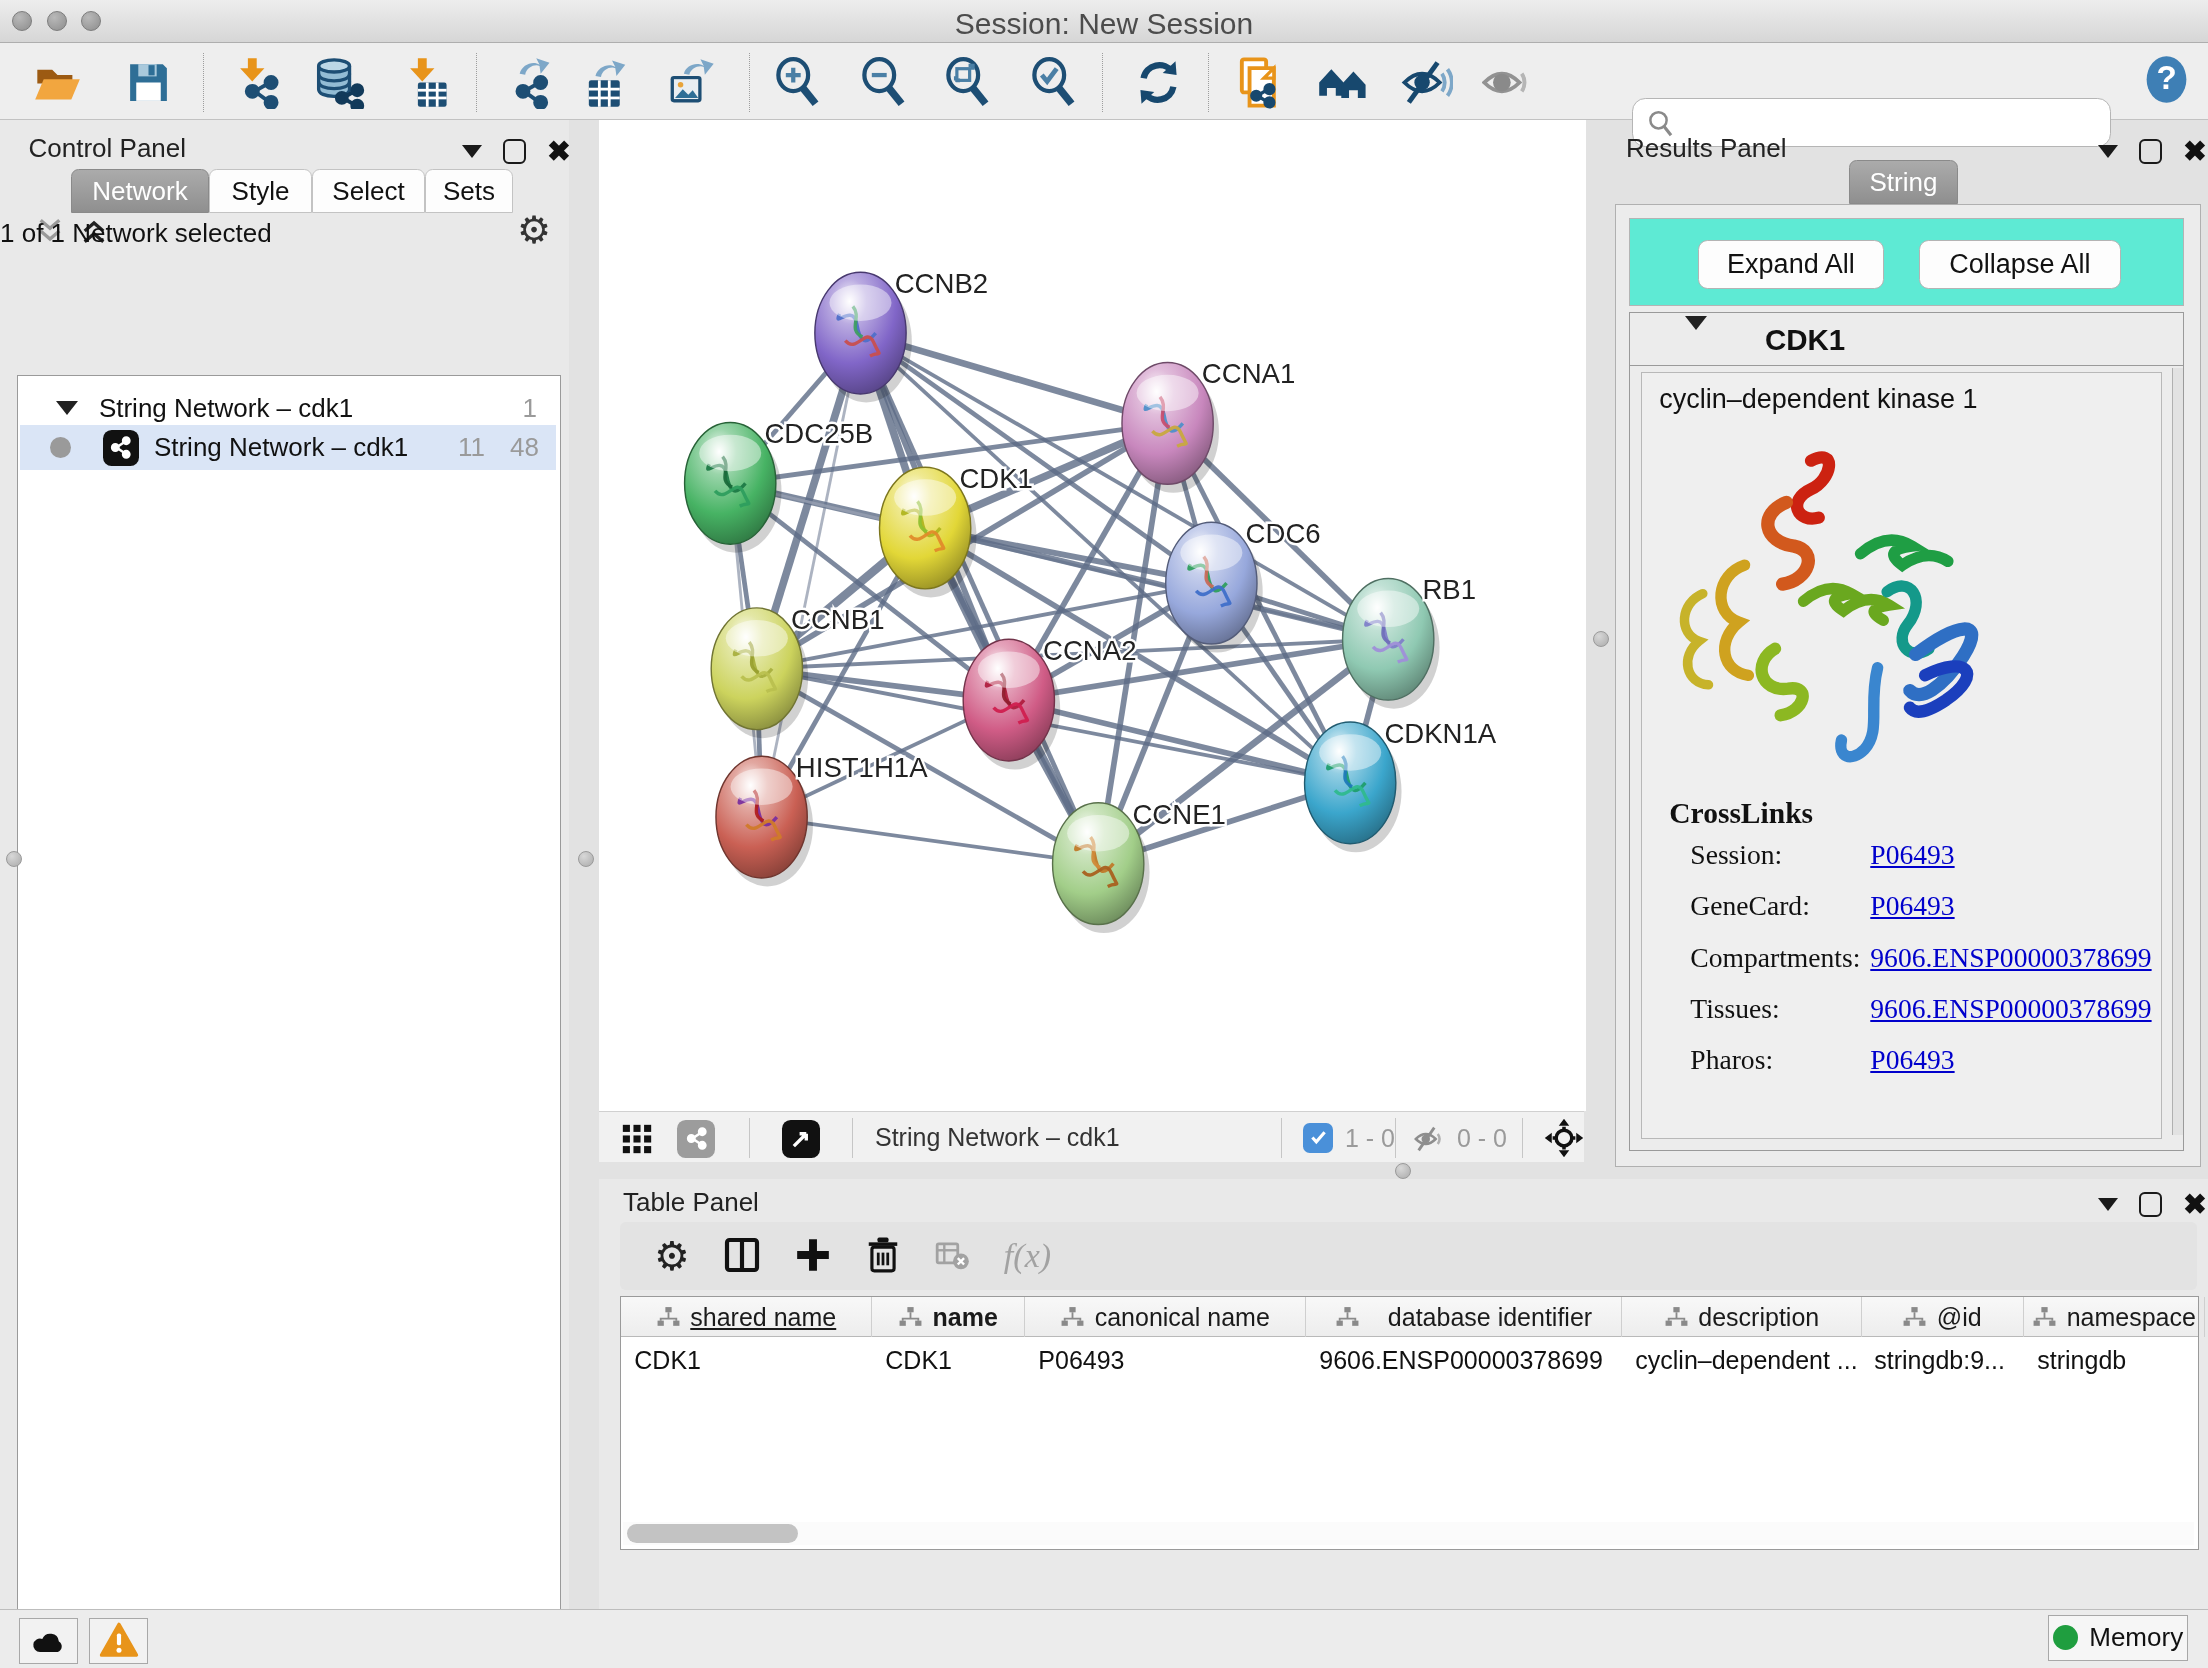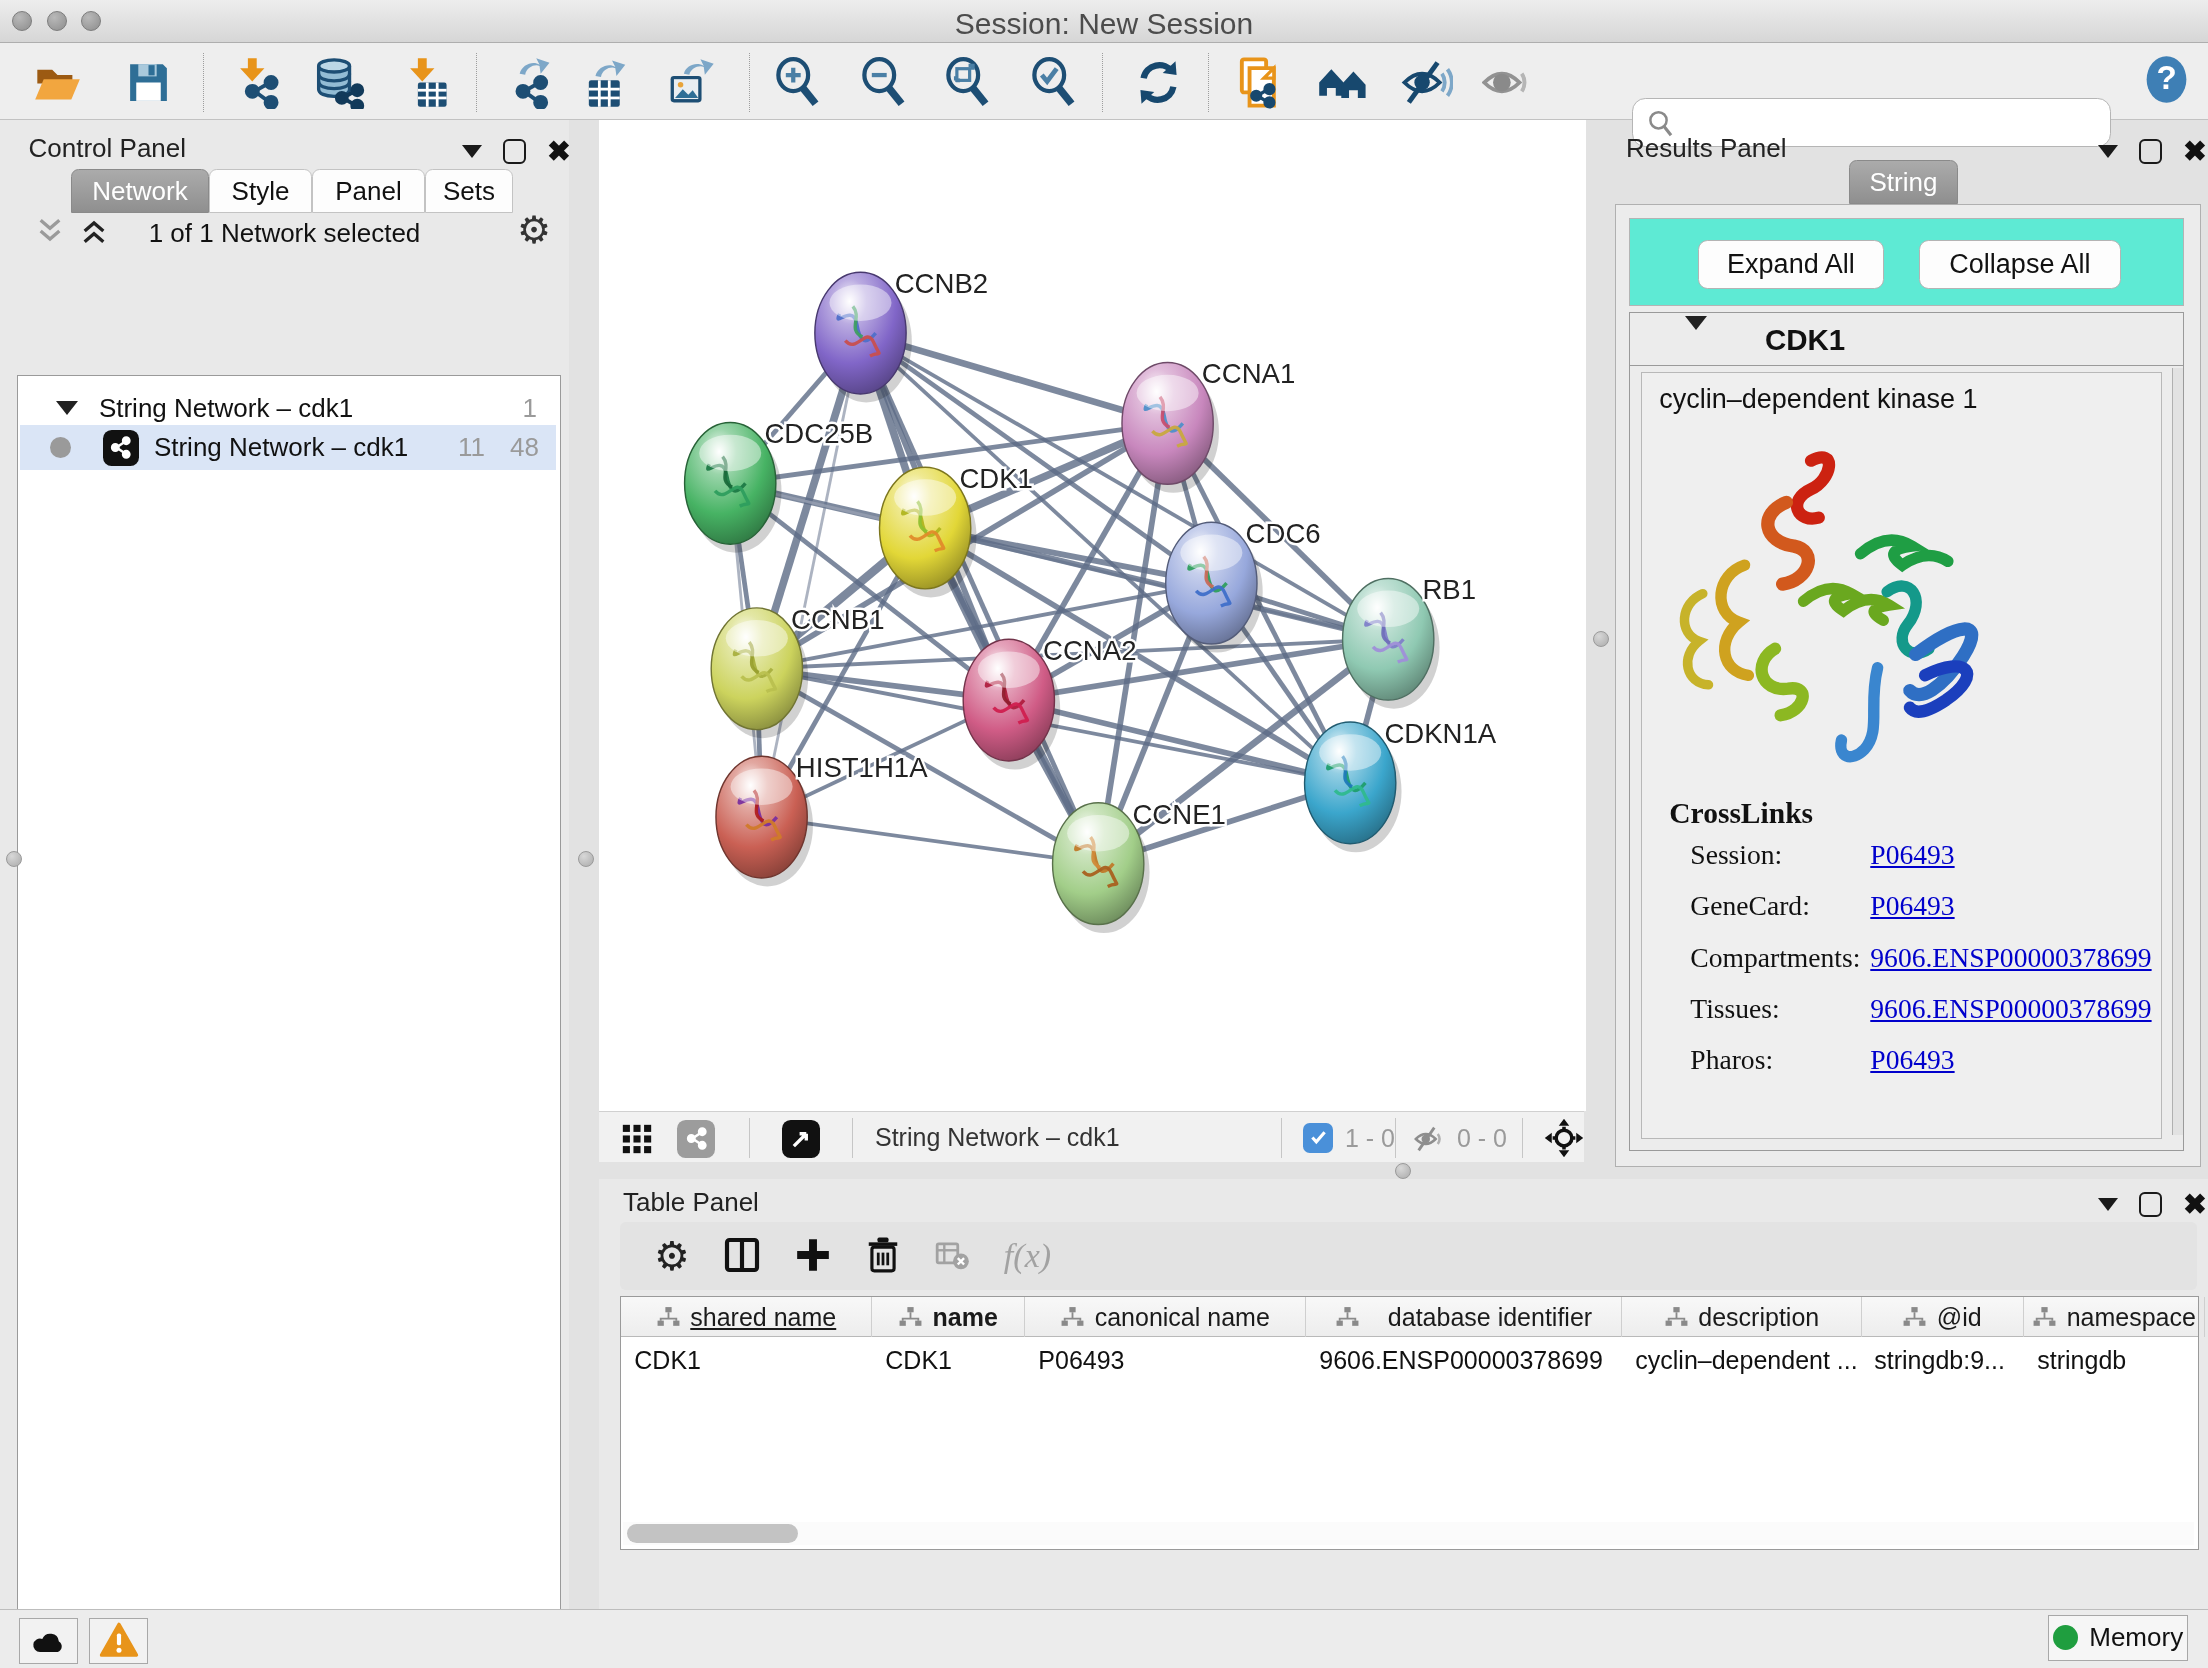--- a/index.html
+++ b/index.html
@@ -314,35 +314,35 @@
 <div id="control-panel" class="abs">
   <div class="panel-header-title abs" style="left:28.5px; top:13.3px">Control Panel</div>
   <div class="ph-controls" style="left:462px; top:19px">
     <span class="ph-tri"></span>
     <span class="ph-float"></span>
     <span class="ph-close">✖</span>
   </div>
   <div class="abs" style="left:71px; top:49px; display:flex">
     <span class="tab sel" style="width:138px">Network</span>
     <span class="tab" style="width:103px">Style</span>
-    <span class="tab" style="width:113px">Panel</span>
+    <span class="tab" style="width:113px">Select</span>
     <span class="tab" style="width:88px">Sets</span>
   </div>
 
   <span class="abs" style="left:34px; top:95px">
     <svg width="32" height="32" viewBox="0 0 48 48">
         <path d="M10 8 l14 12 14 -12 M10 24 l14 12 14 -12" fill="none" stroke="#9a9a9a" stroke-width="5"></path>
       </svg>
   </span>
   <span class="abs" style="left:78px; top:95px">
     <svg width="32" height="32" viewBox="0 0 48 48">
         <path d="M10 40 l14 -12 14 12 M10 24 l14 -12 14 12" fill="none" stroke="#222" stroke-width="5"></path>
       </svg>
   </span>
-  <div class="abs" style="left:0; top:98px; width:569px; text-align:center; font-size:26px; color:#111">1 of 1 Network selected</div>
+  <div class="abs" style="left:0; top:98px; width:569px; font-size:26px; color:#111">1 of 1 Network selected</div>
   <span class="abs" style="left:517px; top:88px; font-size:38px; color:#333">⚙</span>
 
   <div id="cp-listbox">
     <div class="net-row" style="top:9.5px">
       <span class="tri-down" style="margin-left:36px"></span>
       <span style="margin-left:21px">String Network – cdk1</span>
       <span style="margin-left:auto; margin-right:19px; color:#9a9a9a">1</span>
     </div>
     <div class="net-row" style="top:49px; background:#dae5f6">
       <span style="margin-left:30px; width:21px; height:21px; border-radius:50%; background:#9a9a9a"></span>

